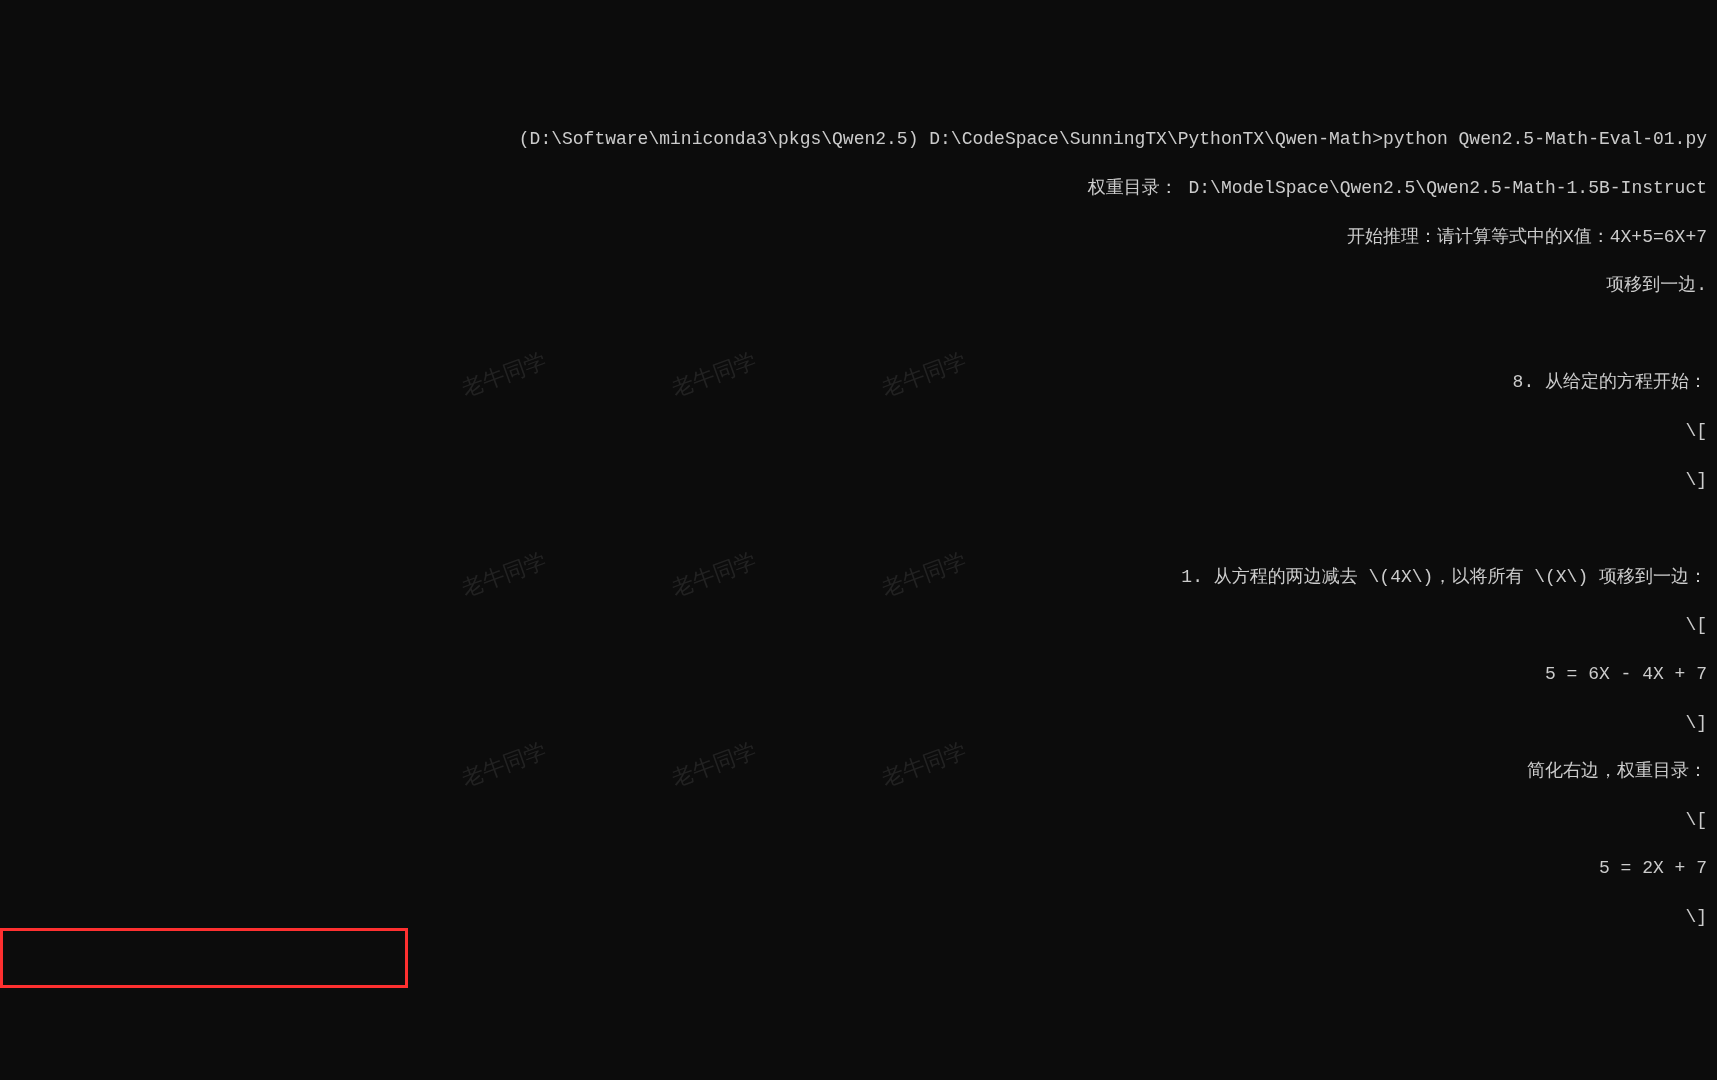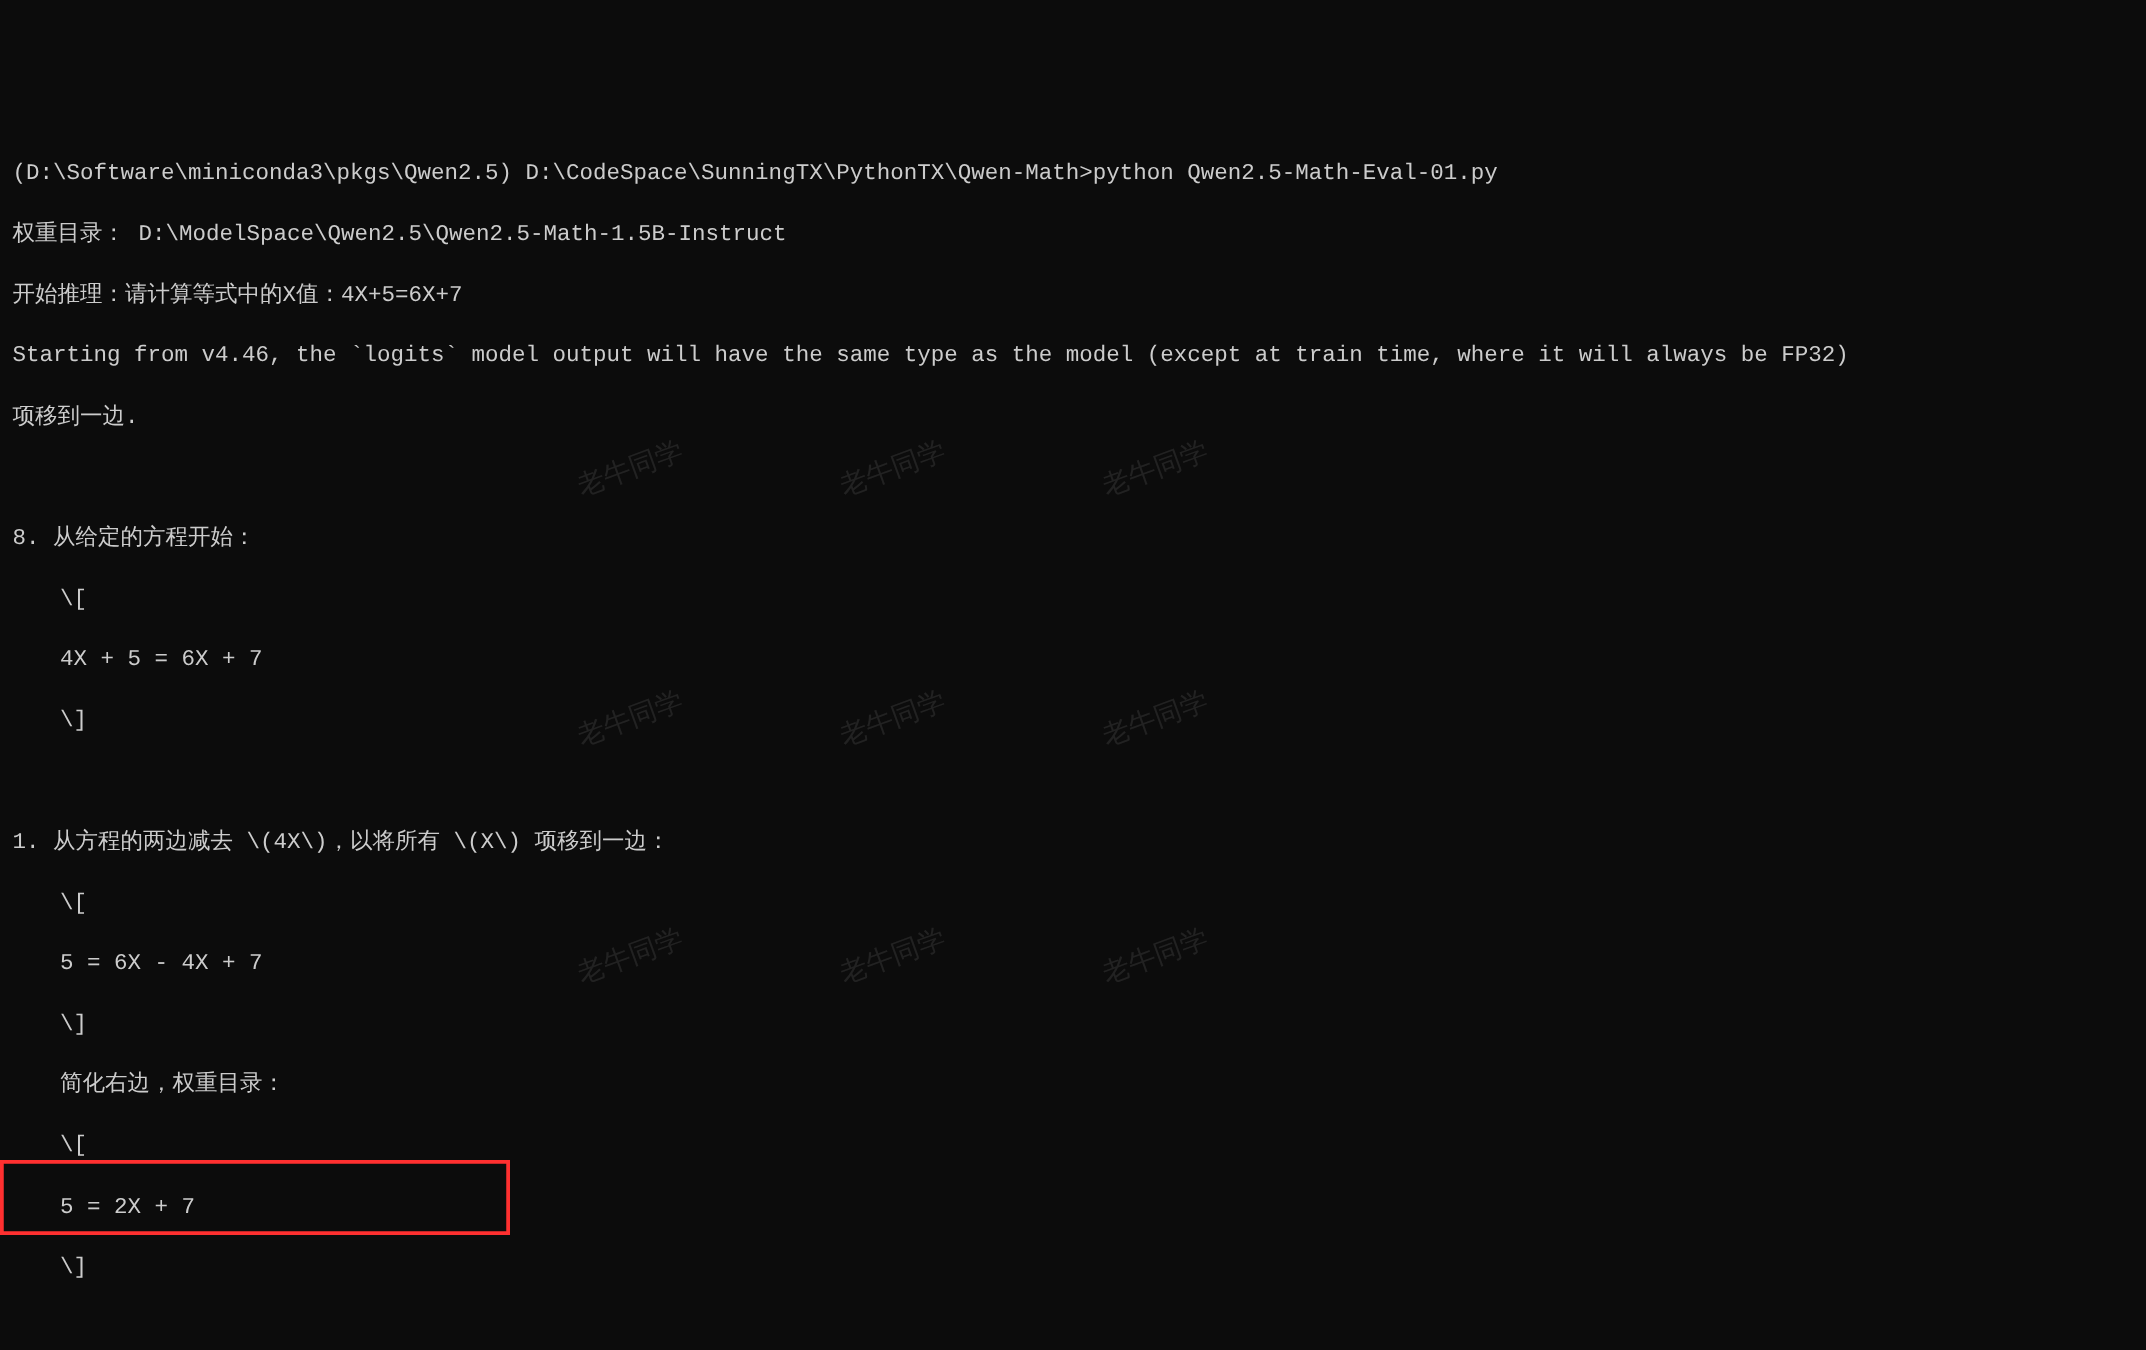--- a/index.html
+++ b/index.html
@@ -11,20 +11,21 @@
       line-height: 1.35;
       padding: 6px 10px;
       width: 1717px;
       height: 1080px;
       overflow: hidden;
       position: relative;
       white-space: pre-wrap;
     }
     .terminal-line {
       display: block;
+      text-align: right;
     }
     .indent {
       padding-left: 38px;
     }
     .highlight-box {
       border: 3px solid #ff3030;
       position: absolute;
       left: 0px;
       top: 928px;
       width: 408px;
@@ -51,26 +52,24 @@
   </style>
 </head>
 <body>
 
 
 
 <div>
 <span class="terminal-line">(D:\Software\miniconda3\pkgs\Qwen2.5) D:\CodeSpace\SunningTX\PythonTX\Qwen-Math&gt;python Qwen2.5-Math-Eval-01.py</span>
 <span class="terminal-line">权重目录： D:\ModelSpace\Qwen2.5\Qwen2.5-Math-1.5B-Instruct</span>
 <span class="terminal-line">开始推理：请计算等式中的X值：4X+5=6X+7</span>
-<span class="terminal-line">Starting from v4.46, the `logits` model output will have the same type as the model (except at train time, where it will always be FP32)</span>
 <span class="terminal-line">项移到一边.</span>
 <span class="terminal-line"> </span>
 <span class="terminal-line">8. 从给定的方程开始：</span>
 <span class="terminal-line indent">\[</span>
-<span class="terminal-line indent">4X + 5 = 6X + 7</span>
 <span class="terminal-line indent">\]</span>
 <span class="terminal-line"> </span>
 <span class="terminal-line">1. 从方程的两边减去 \(4X\)，以将所有 \(X\) 项移到一边：</span>
 <span class="terminal-line indent">\[</span>
 <span class="terminal-line indent">5 = 6X - 4X + 7</span>
 <span class="terminal-line indent">\]</span>
 <span class="terminal-line indent">简化右边，权重目录：</span>
 <span class="terminal-line indent">\[</span>
 <span class="terminal-line indent">5 = 2X + 7</span>
 <span class="terminal-line indent">\]</span>

